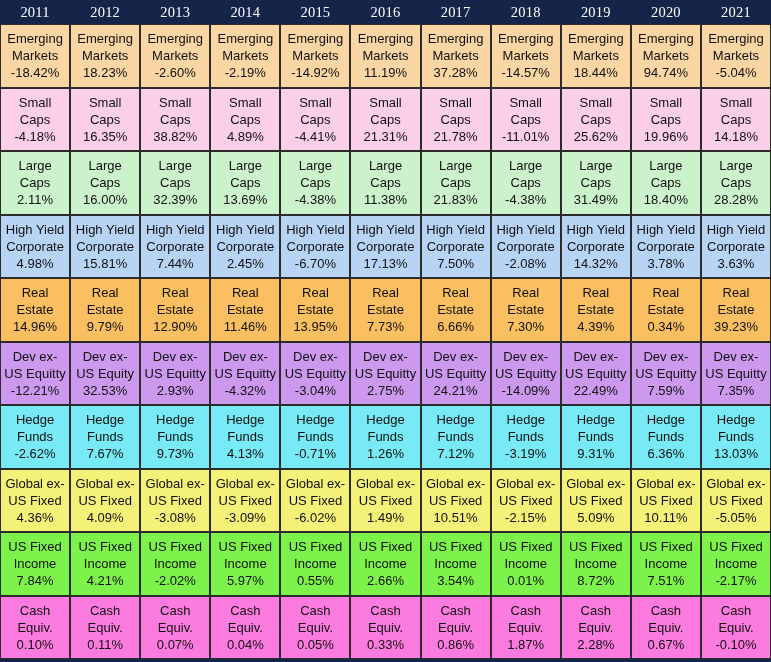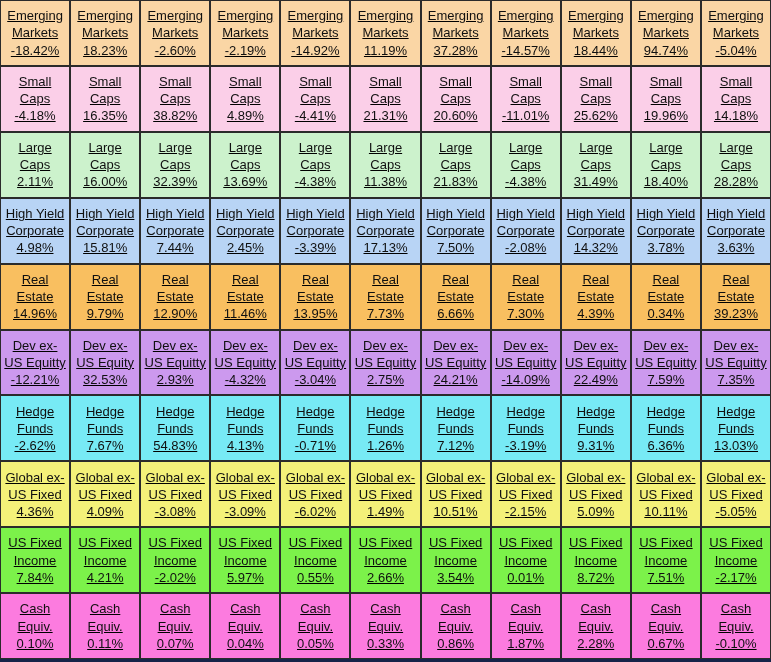--- a/index.html
+++ b/index.html
@@ -48,21 +48,20 @@
     flex: 1 1 auto;
     display: flex;
     flex-direction: column;
     width: 100%;
   }
   .data-row {
     flex: 1 1 0;
     display: flex;
     width: 100%;
     min-height: 0;
-    text-decoration: underline;
   }
   .cell {
     flex: 1 1 0;
     min-width: 0;
     border: 1px solid #2b2b2b;
     display: flex;
     flex-direction: column;
     align-items: center;
     justify-content: center;
     overflow: hidden;
@@ -81,20 +80,33 @@
     text-align: center;
     white-space: nowrap;
     color: #101010;
   }
 </style>
 </head>
 <body>
 
 <div id="table-wrap">
 
+  <div class="header-row" id="header-row">
+      <div class="header-cell">2011</div>
+      <div class="header-cell">2012</div>
+      <div class="header-cell">2013</div>
+      <div class="header-cell">2014</div>
+      <div class="header-cell">2015</div>
+      <div class="header-cell">2016</div>
+      <div class="header-cell">2017</div>
+      <div class="header-cell">2018</div>
+      <div class="header-cell">2019</div>
+      <div class="header-cell">2020</div>
+      <div class="header-cell">2021</div>
+    </div>
 
   <div class="body-rows" id="body-rows">
       <div class="data-row">
         <div class="cell" style="background: rgb(250, 214, 165);">
           <div class="ln">Emerging</div>
           <div class="ln">Markets</div>
           <div class="val">-18.42%</div>
         </div>
         <div class="cell" style="background: rgb(250, 214, 165);">
           <div class="ln">Emerging</div>
@@ -174,21 +186,21 @@
           <div class="val">-4.41%</div>
         </div>
         <div class="cell" style="background: rgb(251, 207, 232);">
           <div class="ln">Small</div>
           <div class="ln">Caps</div>
           <div class="val">21.31%</div>
         </div>
         <div class="cell" style="background: rgb(251, 207, 232);">
           <div class="ln">Small</div>
           <div class="ln">Caps</div>
-          <div class="val">20.60%</div>
+          <div class="val">21.78%</div>
         </div>
         <div class="cell" style="background: rgb(251, 207, 232);">
           <div class="ln">Small</div>
           <div class="ln">Caps</div>
           <div class="val">-11.01%</div>
         </div>
         <div class="cell" style="background: rgb(251, 207, 232);">
           <div class="ln">Small</div>
           <div class="ln">Caps</div>
           <div class="val">25.62%</div>
@@ -278,21 +290,21 @@
           <div class="val">7.44%</div>
         </div>
         <div class="cell" style="background: rgb(184, 212, 245);">
           <div class="ln">High Yield</div>
           <div class="ln">Corporate</div>
           <div class="val">2.45%</div>
         </div>
         <div class="cell" style="background: rgb(184, 212, 245);">
           <div class="ln">High Yield</div>
           <div class="ln">Corporate</div>
-          <div class="val">-3.39%</div>
+          <div class="val">-6.70%</div>
         </div>
         <div class="cell" style="background: rgb(184, 212, 245);">
           <div class="ln">High Yield</div>
           <div class="ln">Corporate</div>
           <div class="val">17.13%</div>
         </div>
         <div class="cell" style="background: rgb(184, 212, 245);">
           <div class="ln">High Yield</div>
           <div class="ln">Corporate</div>
           <div class="val">7.50%</div>
@@ -439,21 +451,21 @@
           <div class="val">-2.62%</div>
         </div>
         <div class="cell" style="background: rgb(119, 234, 245);">
           <div class="ln">Hedge</div>
           <div class="ln">Funds</div>
           <div class="val">7.67%</div>
         </div>
         <div class="cell" style="background: rgb(119, 234, 245);">
           <div class="ln">Hedge</div>
           <div class="ln">Funds</div>
-          <div class="val">54.83%</div>
+          <div class="val">9.73%</div>
         </div>
         <div class="cell" style="background: rgb(119, 234, 245);">
           <div class="ln">Hedge</div>
           <div class="ln">Funds</div>
           <div class="val">4.13%</div>
         </div>
         <div class="cell" style="background: rgb(119, 234, 245);">
           <div class="ln">Hedge</div>
           <div class="ln">Funds</div>
           <div class="val">-0.71%</div>

